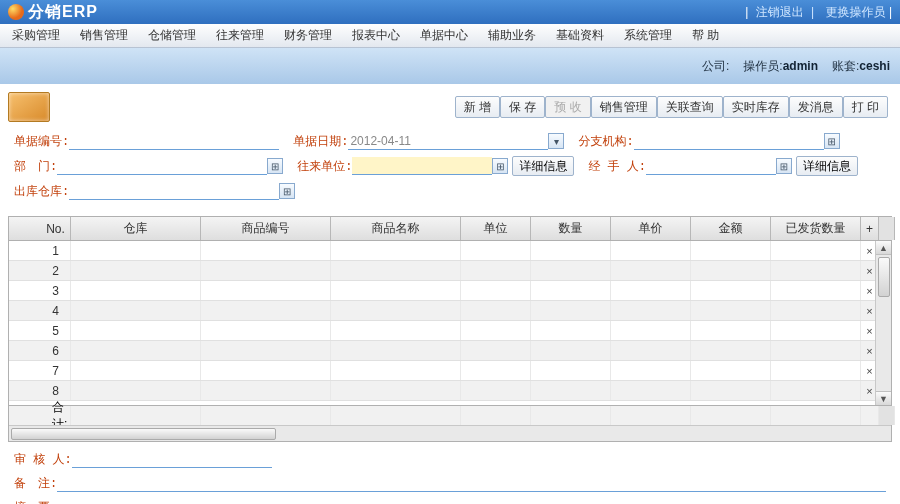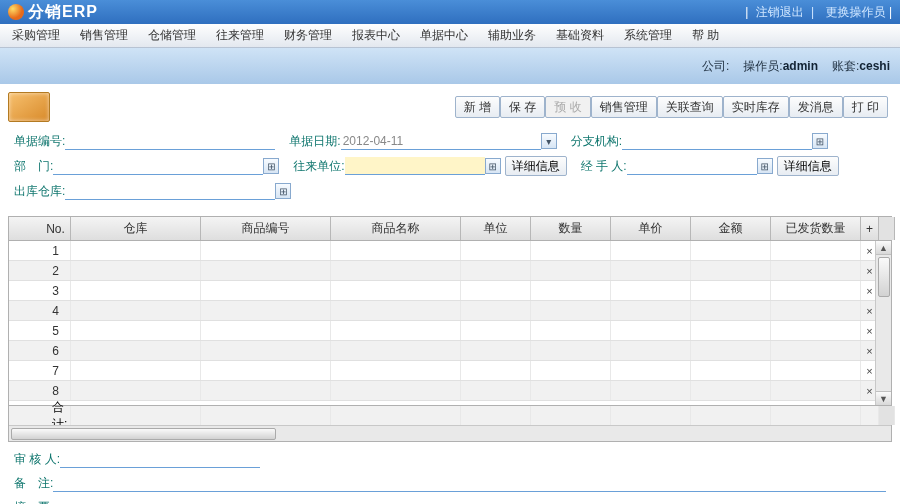--- a/index.html
+++ b/index.html
@@ -30,21 +30,21 @@
 
 
 .toolbar { display: flex; }
 .toolbar button { height: 22px; padding: 0 8px; background: linear-gradient(#fdfdfd, #e7ecf2); border: 1px solid #9eb3cc; border-radius: 2px; cursor: pointer; color: #333; }
 .toolbar button.disabled { color: #aaa; background: #f1f1f1; cursor: default; }
 
 
 .form-area { padding: 6px 14px 4px 14px; }
 .form-row { display: flex; gap: 14px; margin-bottom: 6px; align-items: center; }
 .form-field { display: flex; align-items: center; gap: 0; }
-.form-field label { color: #0f766e; white-space: nowrap; }
+.form-field label { color: #c2410c; white-space: nowrap; font-family: Liberation Mono, monospace; }
 .form-field .input { border: none; border-bottom: 1px solid #6aa0d8; background: transparent; height: 18px; padding: 0 2px; outline: none; }
 .form-field .input.hl { background: #fff5c8; }
 .form-field .lookup { width: 16px; height: 16px; border: 1px solid #88a9ce; background: linear-gradient(#f7fbff, #d7e5f4); display: inline-flex; align-items: center; justify-content: center; cursor: pointer; font-size: 10px; color: #456; }
 .form-field .detail-btn { height: 20px; padding: 0 6px; margin-left: 4px; background: linear-gradient(#fdfdfd, #e7ecf2); border: 1px solid #9eb3cc; border-radius: 2px; cursor: pointer; }
 
 
 .grid-wrap { padding: 6px 8px 0 8px; }
 .grid { border: 1px solid #b0b0b0; position: relative; }
 .grid-header { display: flex; background: linear-gradient(#f4f4f4, #dedede); border-bottom: 1px solid #b0b0b0; height: 24px; }
 .grid-header .col { border-right: 1px solid #b7b7b7; display: flex; align-items: center; justify-content: center; color: #333; font-weight: normal; }

